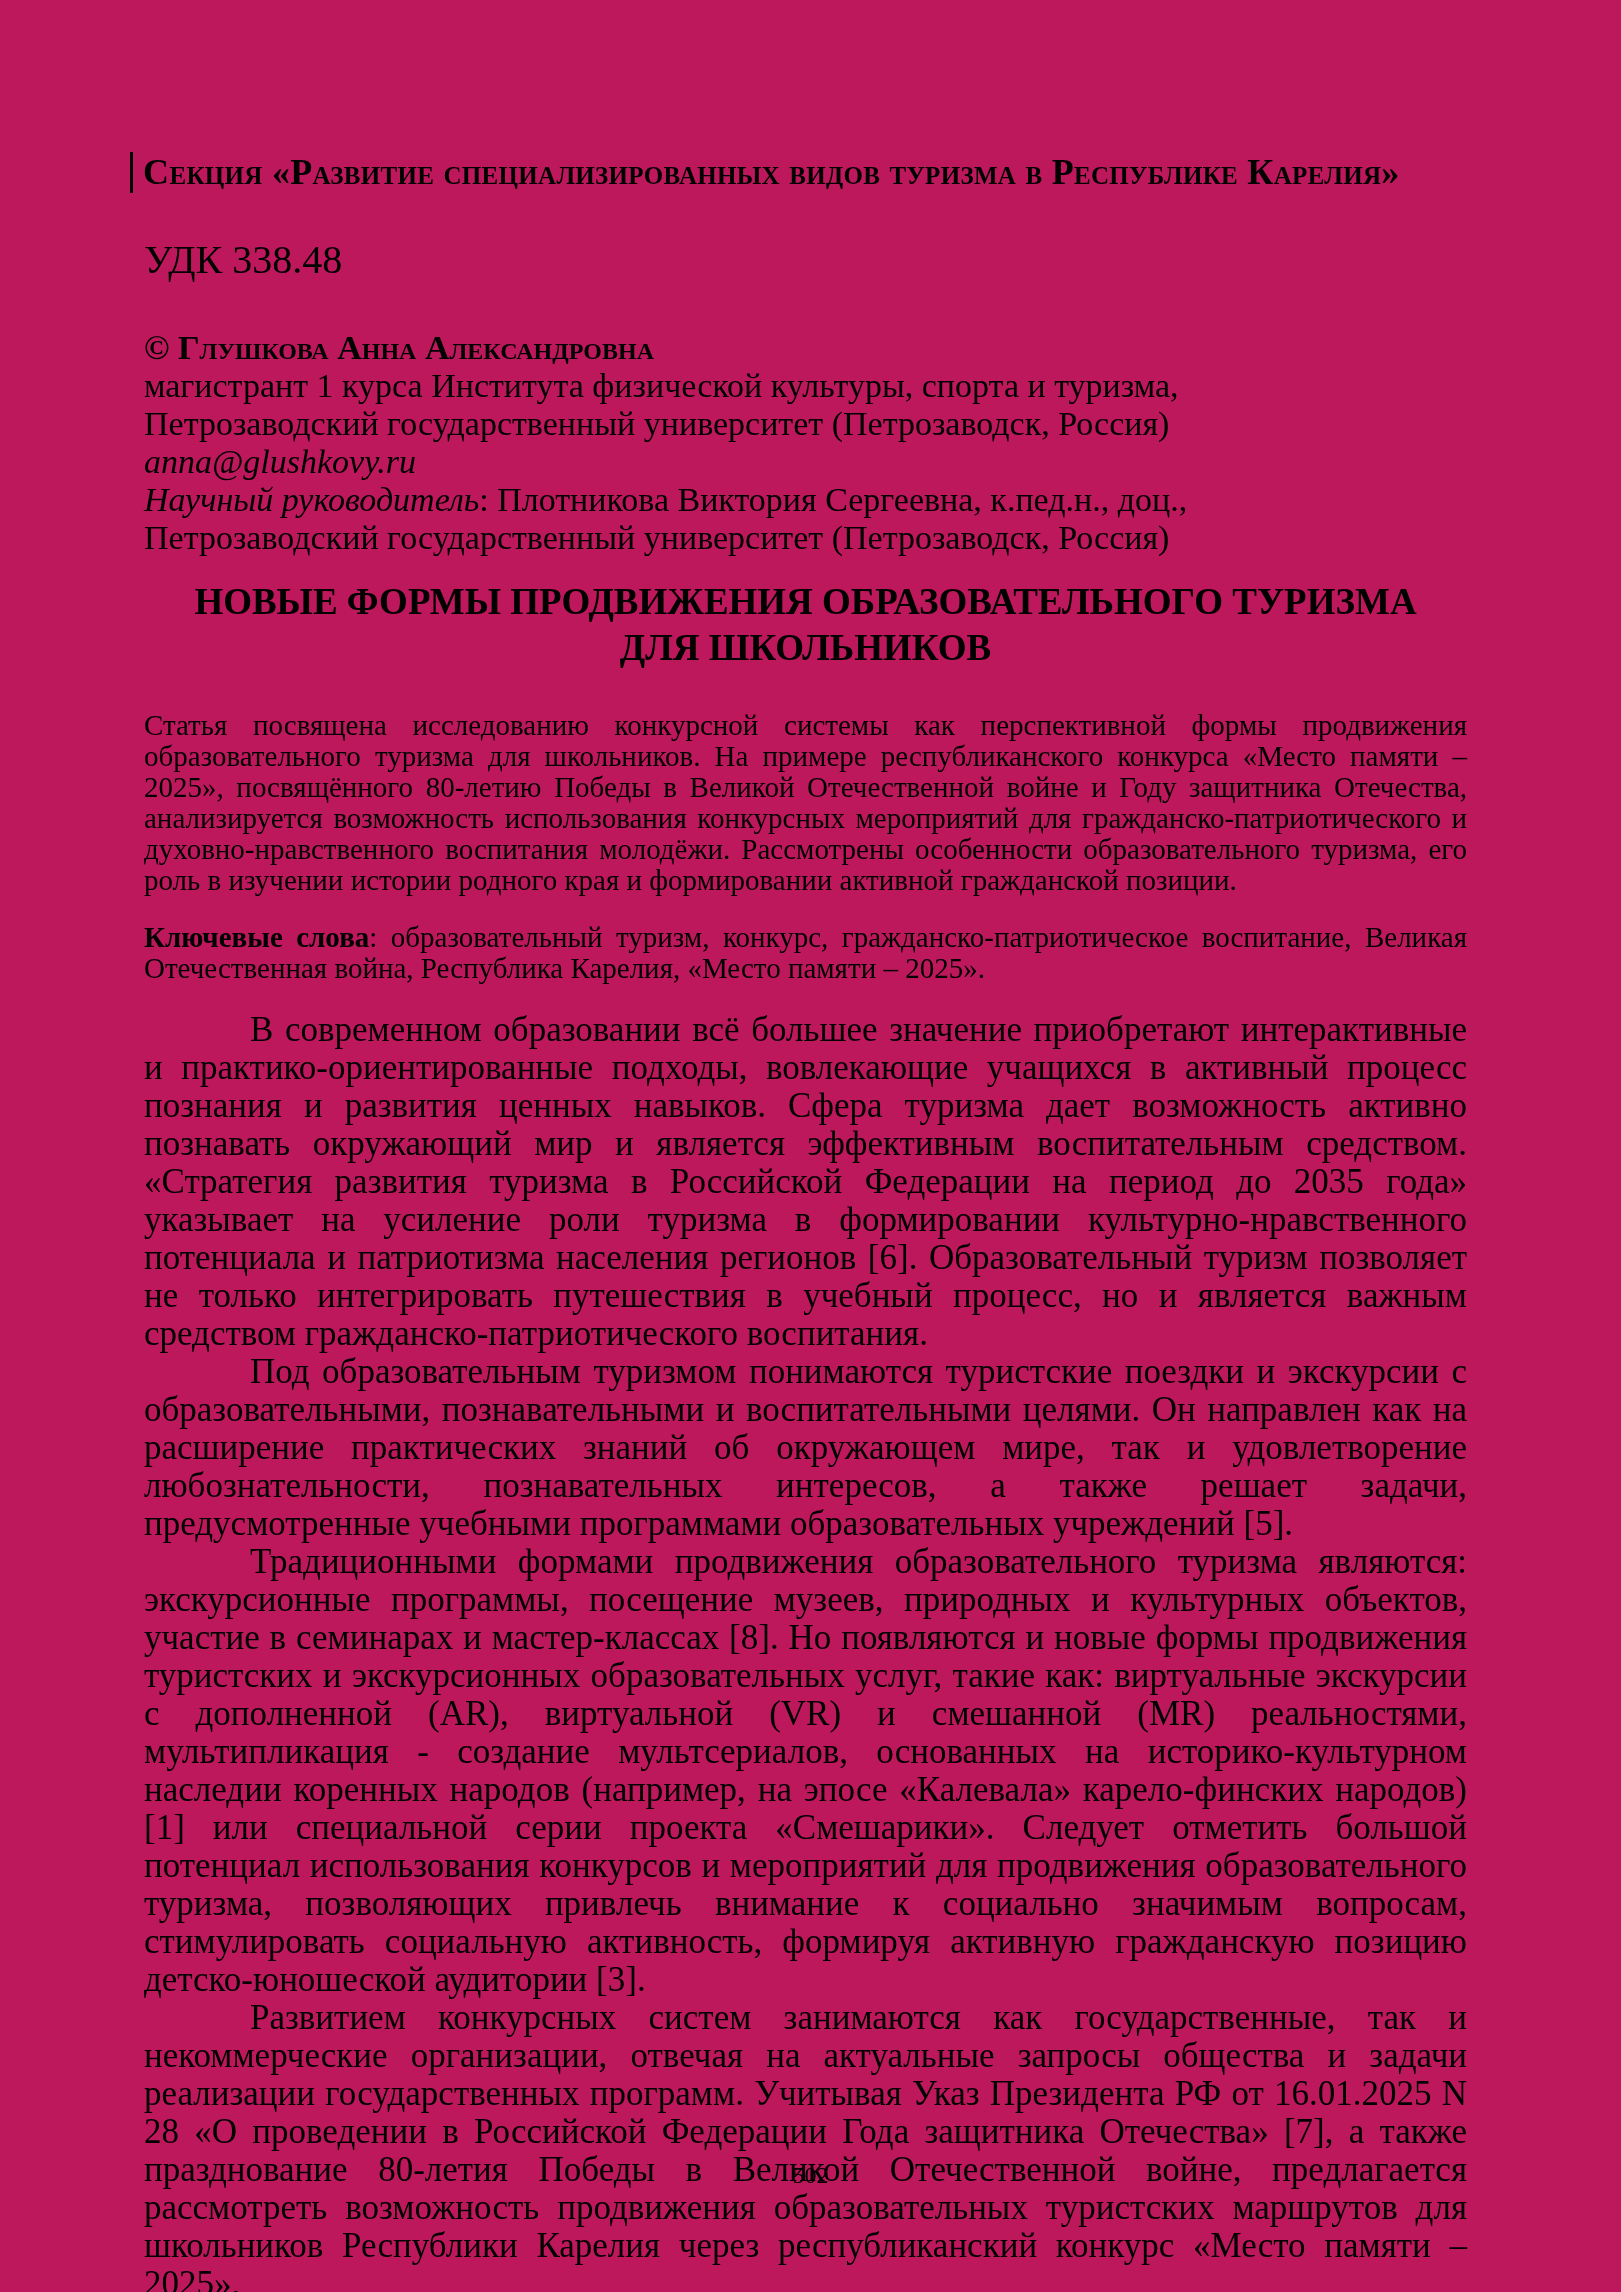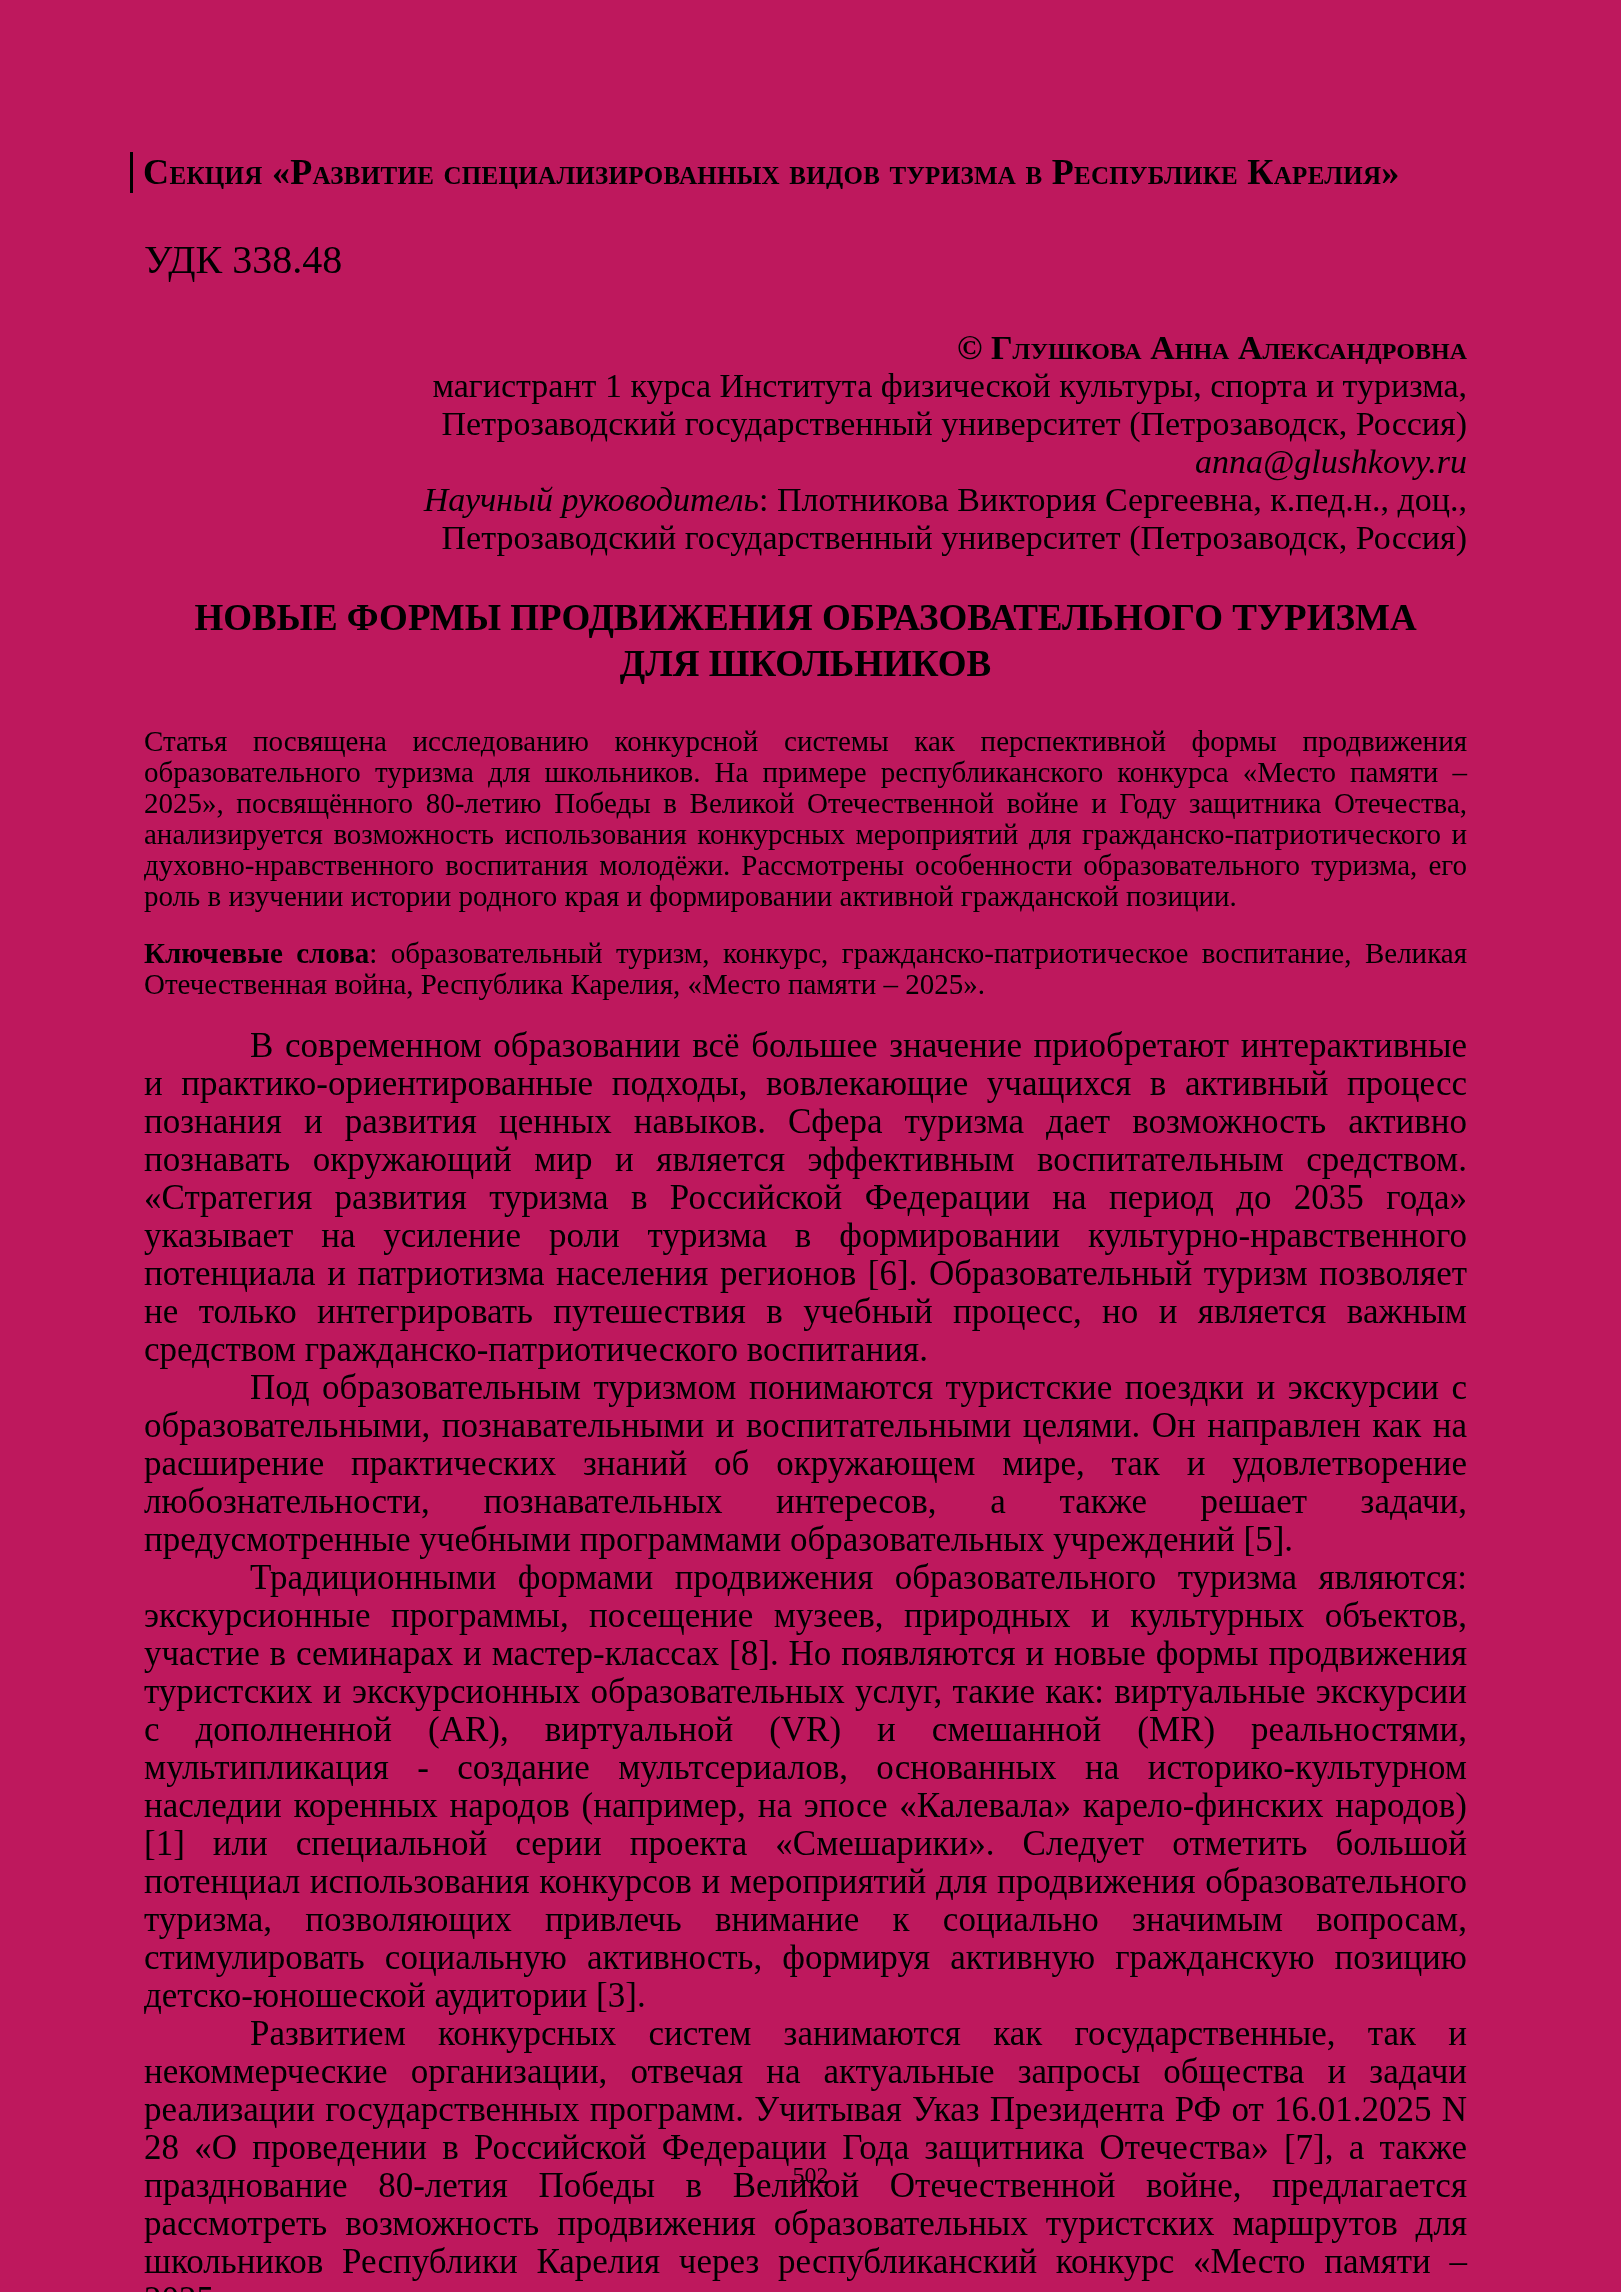--- a/index.html
+++ b/index.html
@@ -24,32 +24,32 @@
     padding-left: 9.8px;
     margin-left: -13.7px;
   }
   .udc {
     margin-top: 45px;
     font-size: 40px;
     line-height: 1.1;
   }
   .author-block {
     margin-top: 47px;
-    text-align: right;
+    text-align: left;
     font-size: 34px;
     line-height: 38px;
   }
   .copyright-line {
     font-weight: bold;
     font-variant: small-caps;
   }
   .email-line { font-style: italic; }
   .advisor-label { font-weight: normal; font-style: italic; }
   .paper-title {
-    margin-top: 38px;
+    margin-top: 22px;
     text-align: center;
     font-weight: bold;
     font-size: 37px;
     line-height: 46px;
   }
   .abstract {
     margin-top: 39px;
     font-size: 29px;
     line-height: 31px;
     text-align: justify;

